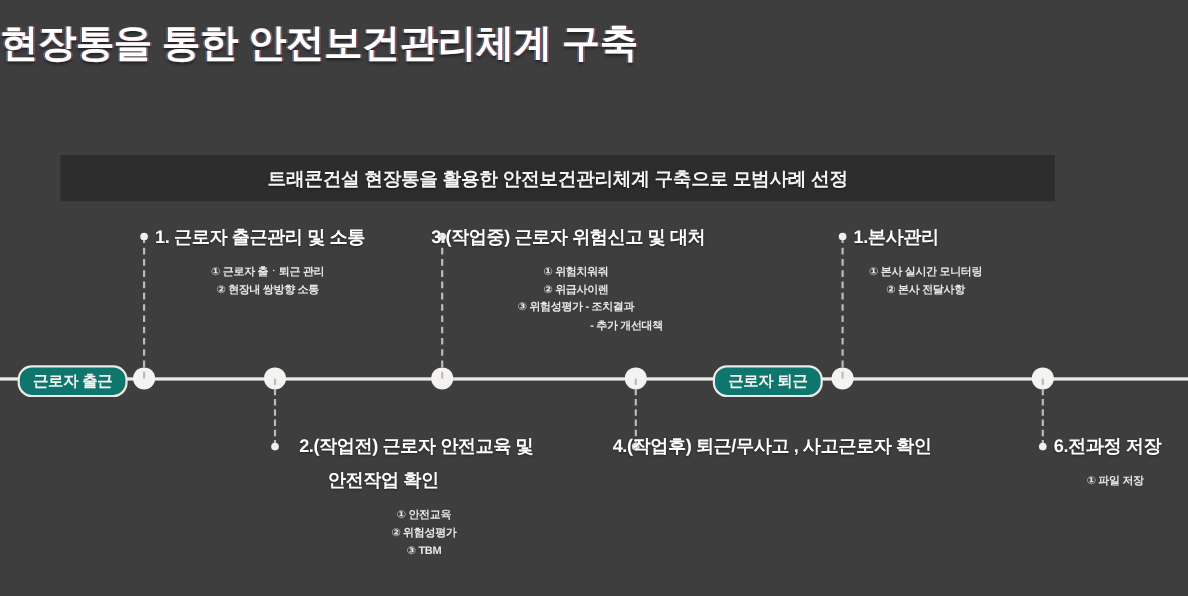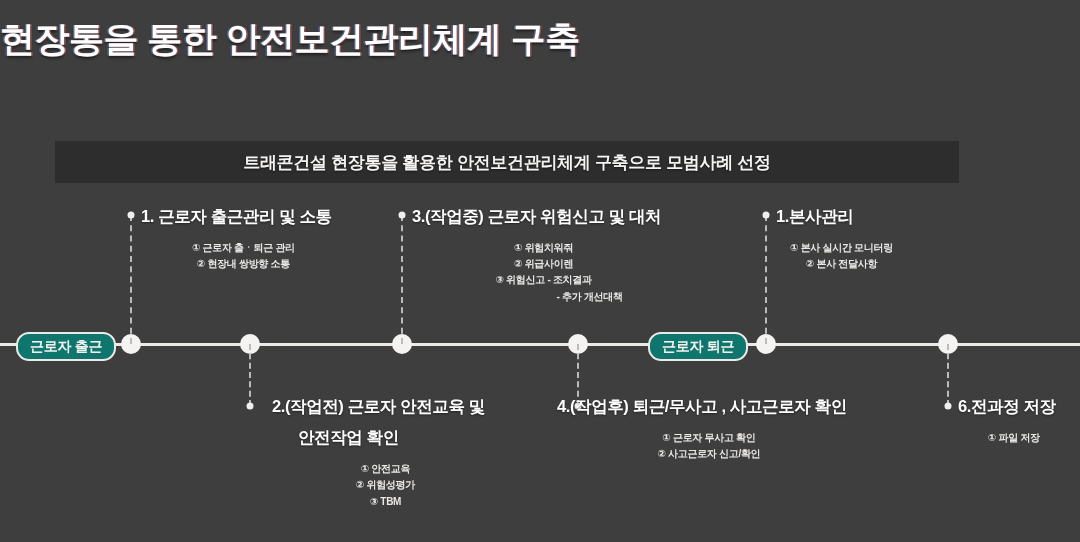--- a/index.html
+++ b/index.html
@@ -193,26 +193,26 @@
 <div class="bullet" style="left:948px; top:406px;"></div>
 
 <div class="item" style="left:141px; top:206px;">
   <div class="item-title">1. 근로자 출근관리 및 소통</div>
   <div class="item-subs">
     <div class="sub-line">① 근로자 출ㆍ퇴근 관리</div>
     <div class="sub-line">② 현장내 쌍방향 소통</div>
   </div>
 </div>
 
-<div class="item" style="left:412px; top:206px;">
+<div class="item" style="left:392px; top:206px;">
   <div class="item-title">3.(작업중) 근로자 위험신고 및 대처</div>
   <div class="item-subs">
     <div class="sub-line">① 위험치워줘</div>
     <div class="sub-line">② 위급사이렌</div>
-    <div class="sub-line">③ 위험신고  - 조치결과</div>
+    <div class="sub-line">③ 위험성평가  - 조치결과</div>
     <div class="sub-line indented">- 추가 개선대책</div>
   </div>
 </div>
 
 <div class="item" style="left:776px; top:206px;">
   <div class="item-title">1.본사관리</div>
   <div class="item-subs">
     <div class="sub-line">① 본사 실시간 모니터링</div>
     <div class="sub-line">② 본사 전달사항</div>
   </div>
@@ -223,24 +223,20 @@
   <div class="item-title-line2">안전작업 확인</div>
   <div class="item-subs">
     <div class="sub-line">① 안전교육</div>
     <div class="sub-line">② 위험성평가</div>
     <div class="sub-line">③ TBM</div>
   </div>
 </div>
 
 <div class="item" style="left:557px; top:396px;">
   <div class="item-title">4.(작업후) 퇴근/무사고 , 사고근로자 확인</div>
-  <div class="item-subs">
-    <div class="sub-line">① 근로자 무사고 확인</div>
-    <div class="sub-line">② 사고근로자 신고/확인</div>
-  </div>
 </div>
 
 <div class="item" style="left:958px; top:396px;">
   <div class="item-title">6.전과정 저장</div>
   <div class="item-subs">
     <div class="sub-line">① 파일 저장</div>
   </div>
 </div>
 
 </body></html>

